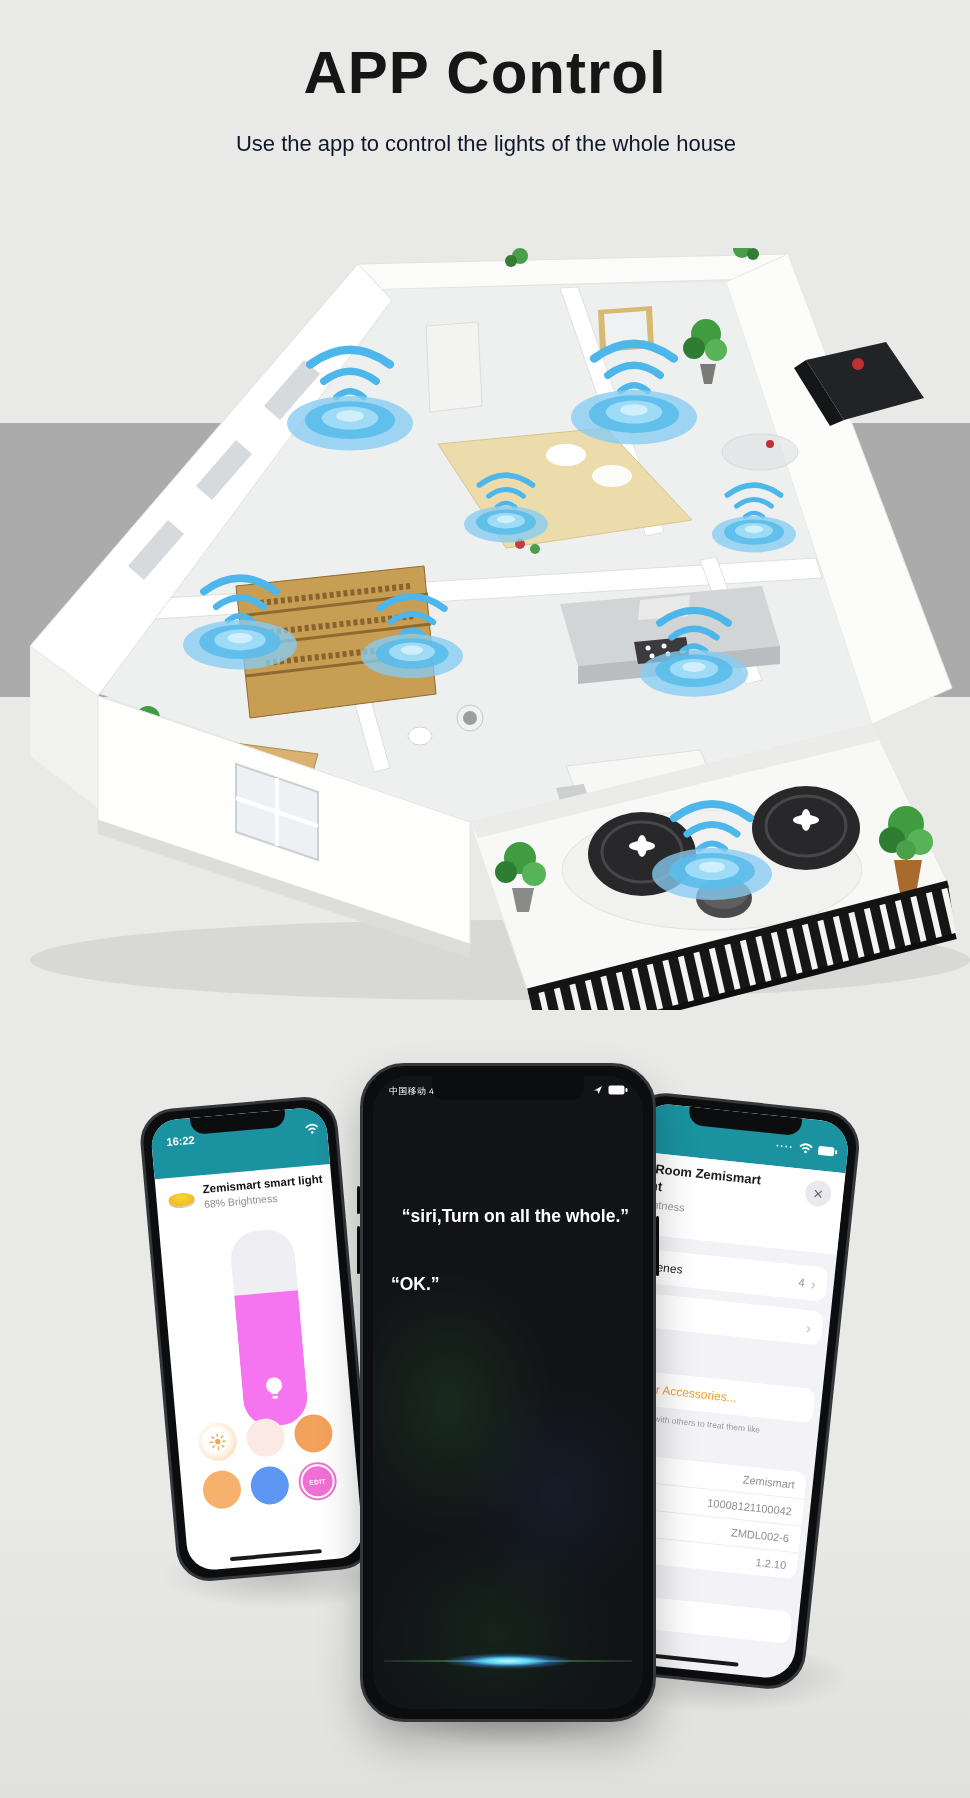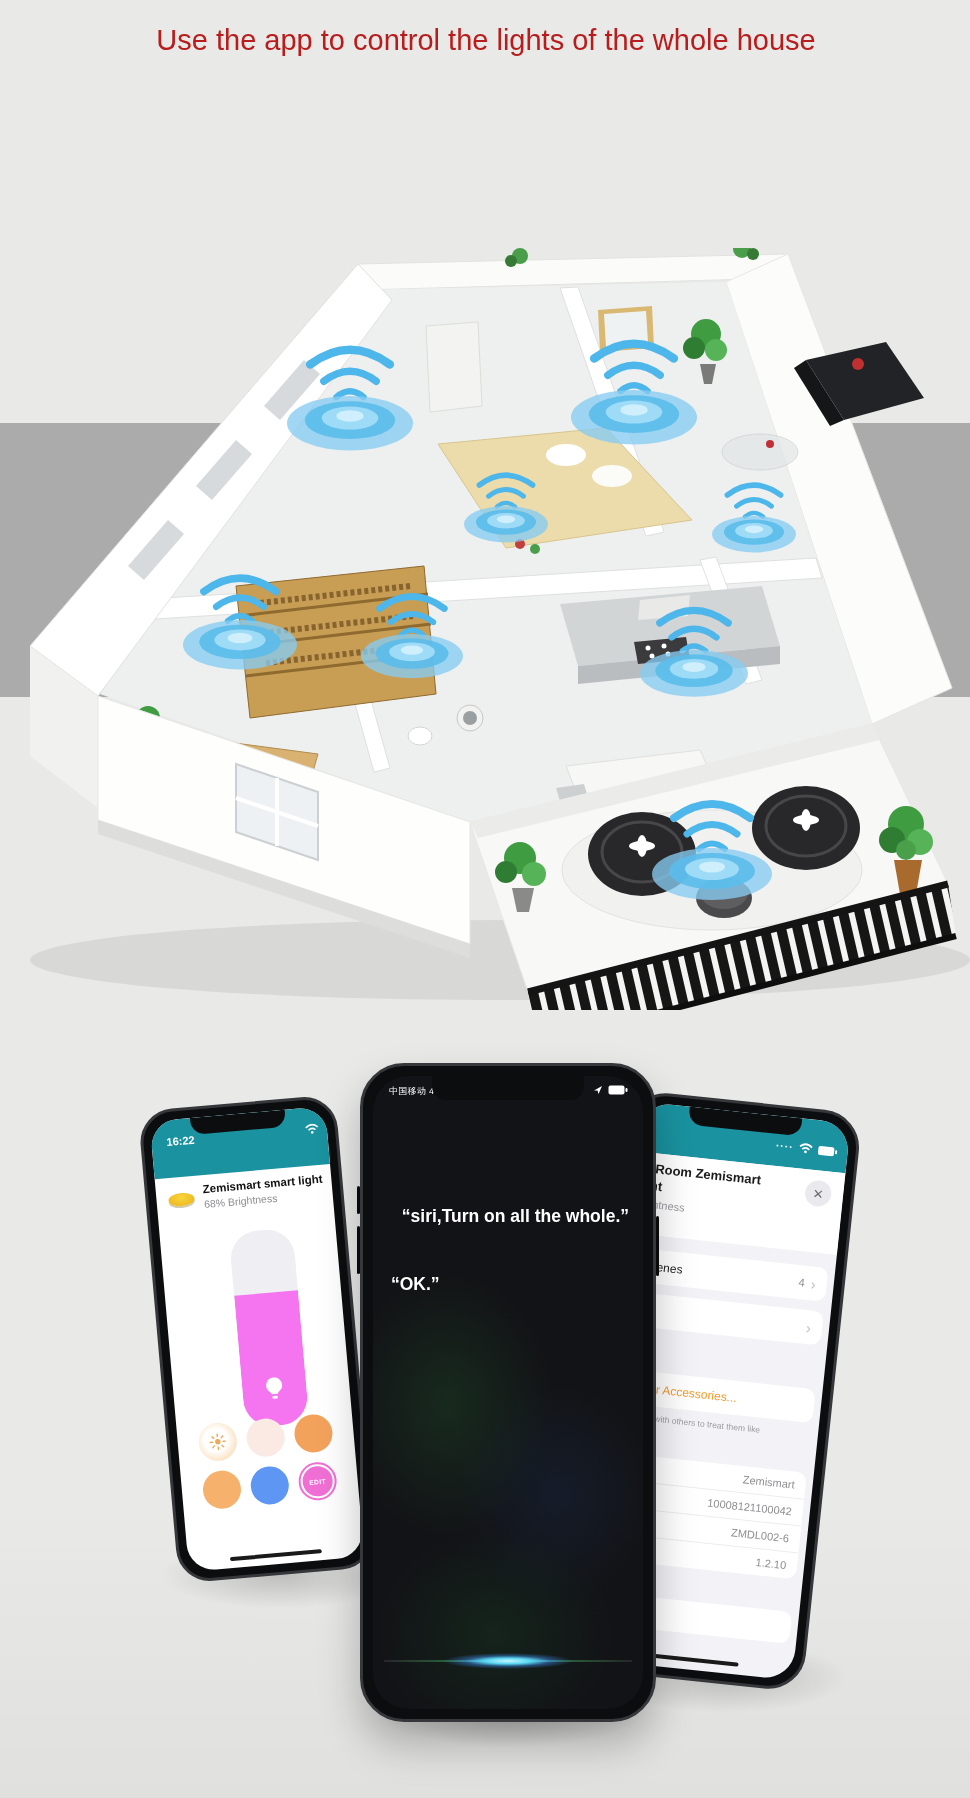--- a/index.html
+++ b/index.html
@@ -4,21 +4,21 @@
 <style>
   html,body{margin:0;padding:0;}
   body{font-family:"Liberation Sans", sans-serif; background:#d0d0ce;}
   .canvas{position:relative;width:970px;height:1798px;background:#e9eae8;overflow:hidden;margin:0 auto;}
   .band{position:absolute;left:0;top:423px;width:970px;height:274px;background:#ababab;}
   .bottom-grad{position:absolute;left:0;top:1500px;width:970px;height:298px;
     background:linear-gradient(180deg,rgba(0,0,0,0) 0%,rgba(0,0,0,0.04) 100%);}
   
   .hero{position:absolute;left:0;top:0;width:970px;text-align:center;}
   .hero h1{margin:38px 0 0 0;font-size:60px;font-weight:800;letter-spacing:1px;color:#161616;}
-  .hero p{margin:24px 0 0 2px;font-size:29px;color:#b91c1c;}
+  .hero p{margin:24px 0 0 2px;font-size:22px;color:#0f172a;}
   
   .house-wrap{position:absolute;left:0;top:248px;width:970px;height:762px;}
   .floor-shadow{position:absolute;border-radius:50%;}
   .fs1{left:120px;top:1530px;width:320px;height:90px;background:radial-gradient(closest-side,rgba(0,0,0,.18),rgba(0,0,0,0) 75%);}
   .fs2{left:330px;top:1660px;width:360px;height:100px;background:radial-gradient(closest-side,rgba(0,0,0,.22),rgba(0,0,0,0) 75%);}
   .fs3{left:560px;top:1630px;width:330px;height:95px;background:radial-gradient(closest-side,rgba(0,0,0,.18),rgba(0,0,0,0) 75%);}
   .phone{position:absolute;background:#0c0d0f;border:3px solid #36373b;box-sizing:border-box;}
   .phone .screen{position:absolute;left:8px;top:8px;right:8px;bottom:8px;background:#fff;overflow:hidden;}
   .notch{position:absolute;top:0;left:50%;transform:translateX(-50%);width:54%;height:22px;background:#0c0d0f;border-radius:0 0 14px 14px;z-index:30;}
   .home-bar{position:absolute;left:50%;transform:translateX(-50%);height:4px;border-radius:3px;background:#141414;z-index:31;}
@@ -96,20 +96,21 @@
   .phone-right .home-bar{bottom:8px;width:100px;background:#1a1a1a;}
 </style>
 </head>
 <body>
 
 <div class="canvas">
   <div class="band"></div>
   <div class="bottom-grad"></div>
 
   <div class="hero">
+    <h1>APP Control</h1>
     <p>Use the app to control the lights of the whole house</p>
   </div>
 
   <div class="house-wrap">
   <svg width="970" height="762" viewBox="0 0 970 762">
     <defs>
       <g id="wifi">
         <path d="M-38,-30 Q0,-58 38,-30" stroke="#4db6ea" stroke-width="8" fill="none" stroke-linecap="round"></path>
         <path d="M-25,-14 Q0,-33 25,-14" stroke="#4db6ea" stroke-width="7" fill="none" stroke-linecap="round"></path>
         <path d="M-13,1 Q0,-10 13,1" stroke="#4db6ea" stroke-width="6" fill="none" stroke-linecap="round"></path>

